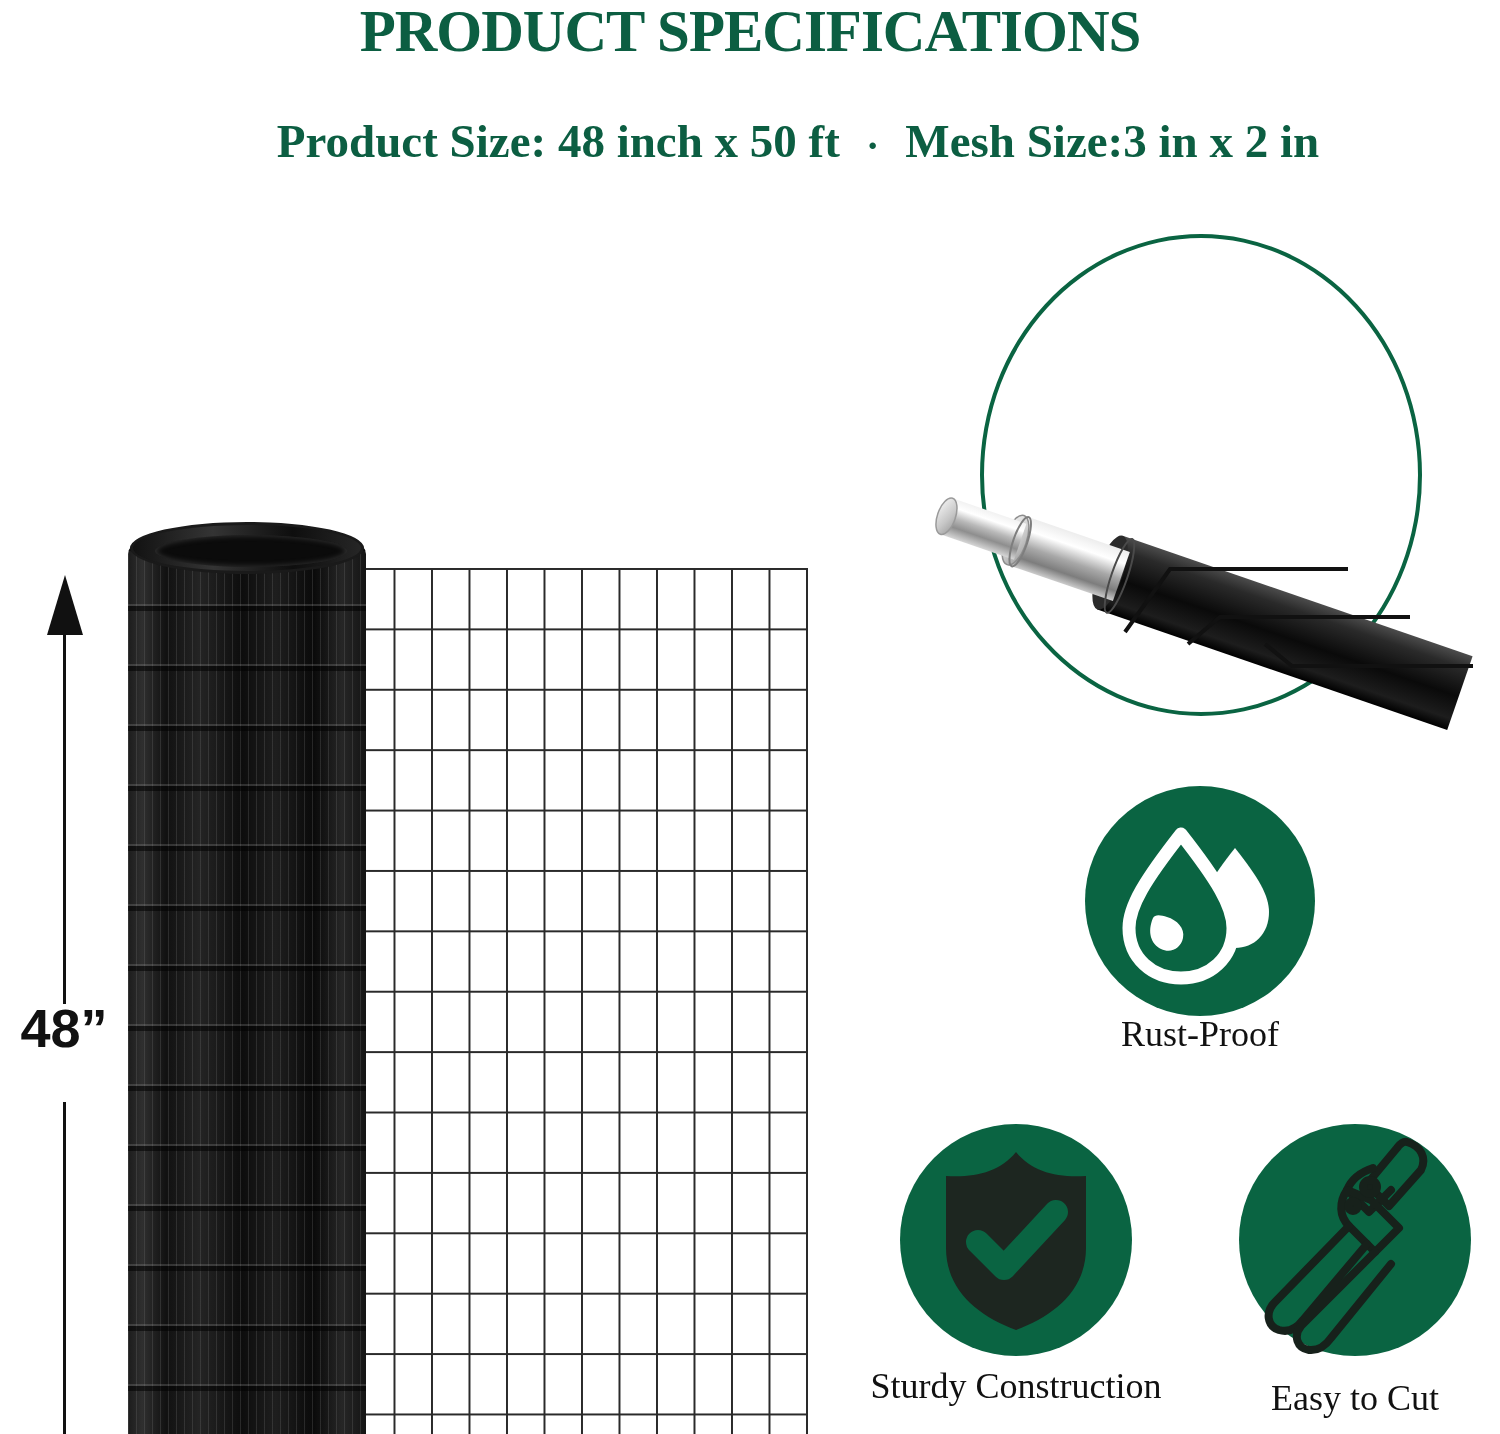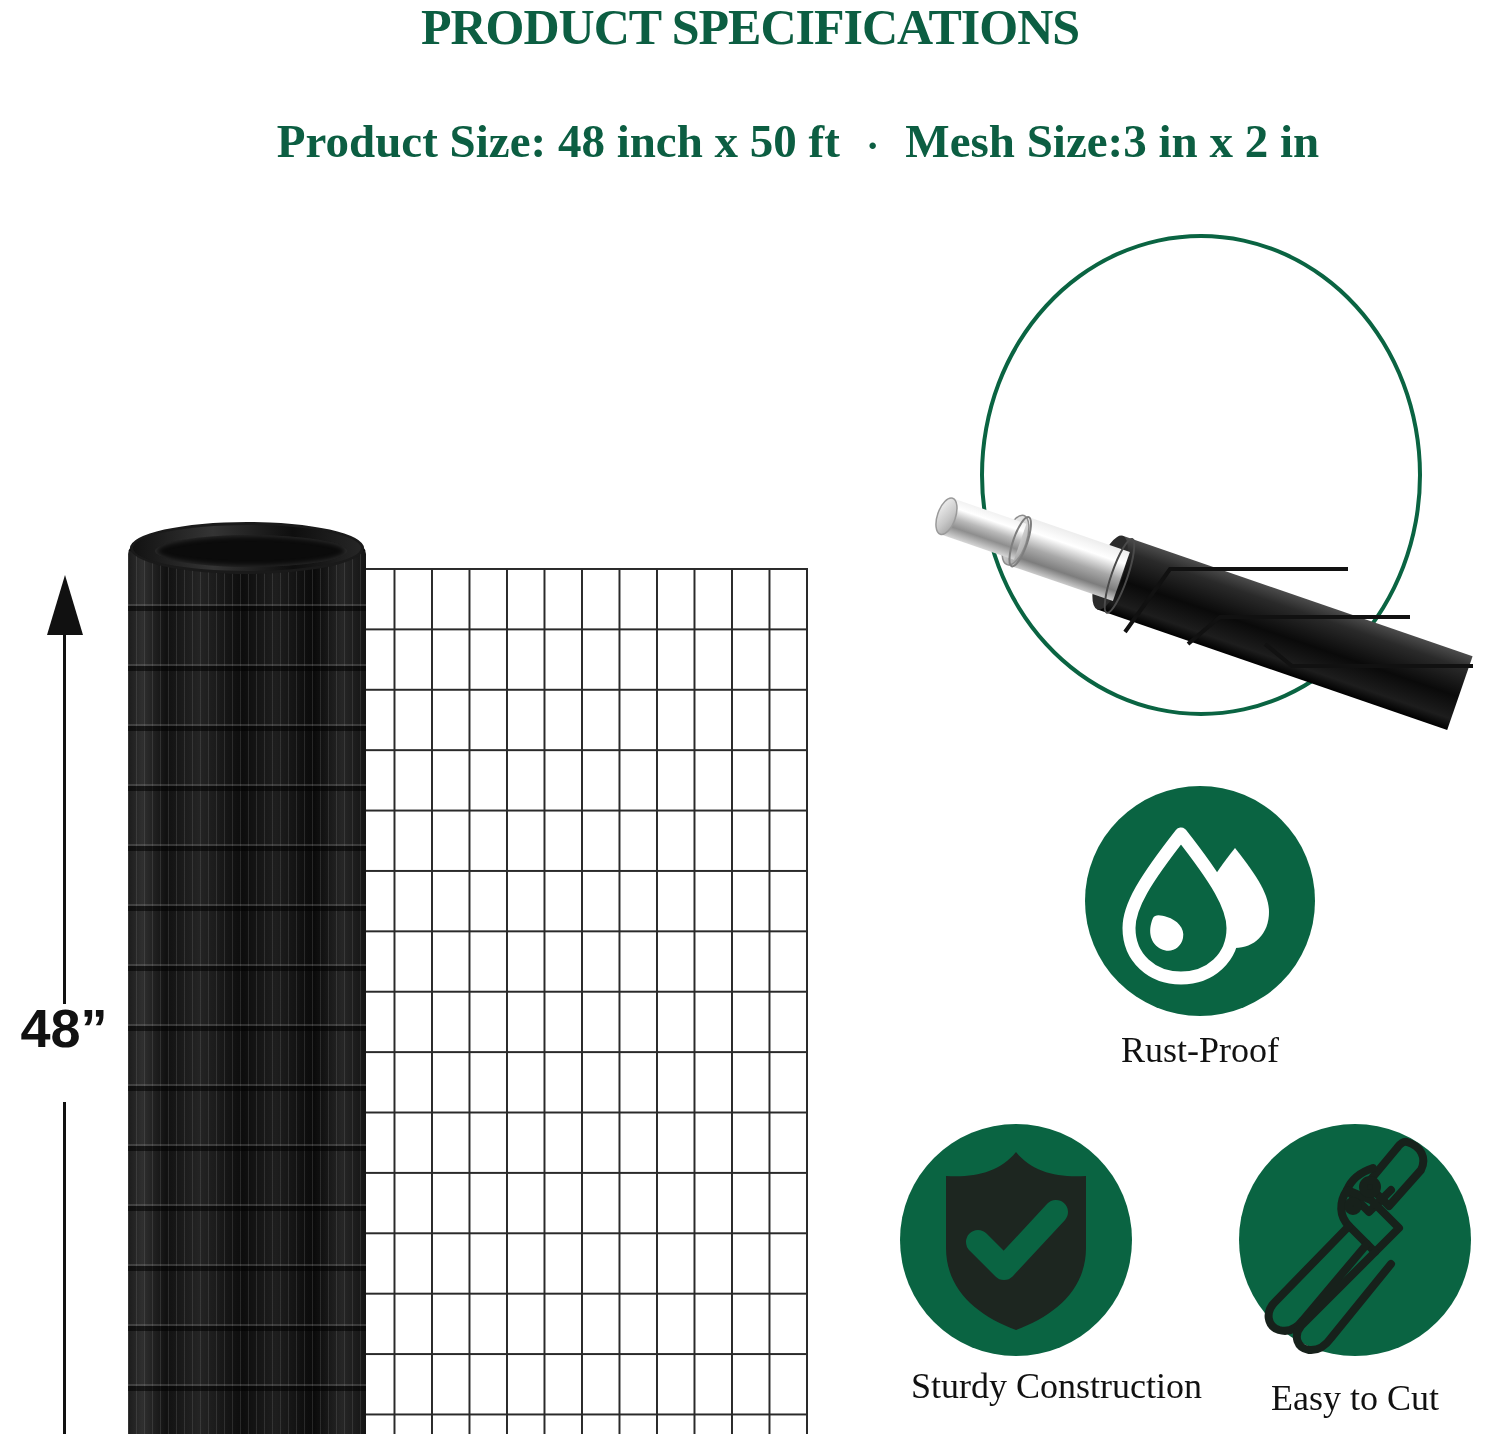--- a/index.html
+++ b/index.html
@@ -18,21 +18,21 @@
 
   
   #title {
     position: absolute;
     left: 0;
     top: 2px;
     width: 1500px;
     text-align: center;
     font-family: "Liberation Serif", "DejaVu Serif", serif;
     font-weight: 700;
-    font-size: 50px;
+    font-size: 59px;
     letter-spacing: -1px;
     color: #0c5e42;
     line-height: 1.0;
     white-space: nowrap;
   }
   #subtitle {
     position: absolute;
     left: 0;
     top: 118px;
     width: 1500px;
@@ -202,25 +202,25 @@
   .feature-label {
     font-family: "Liberation Serif", "DejaVu Serif", serif;
     font-size: 36px;
     color: #111;
     white-space: nowrap;
     line-height: 1.0;
   }
 
   #feat-rust  { left: 1030px; top: 786px;  width: 340px; }
   #feat-rust .badge { width: 230px; height: 230px; }
-  #feat-rust .feature-label { margin-top: 16px; }
+  #feat-rust .feature-label { }
 
   #feat-sturdy { left: 830px; top: 1124px; width: 372px; }
   #feat-sturdy .badge { width: 232px; height: 232px; }
-  #feat-sturdy .feature-label { margin-top: 12px; text-align: right; }
+  #feat-sturdy .feature-label { margin-top: 12px; }
 
   #feat-cut { left: 1210px; top: 1124px; width: 290px; }
   #feat-cut .badge { width: 232px; height: 232px; }
   #feat-cut .feature-label { margin-top: 24px; }
 
   .badge svg { position: absolute; left: 0; top: 0; }
 </style>
 </head>
 <body>
 

